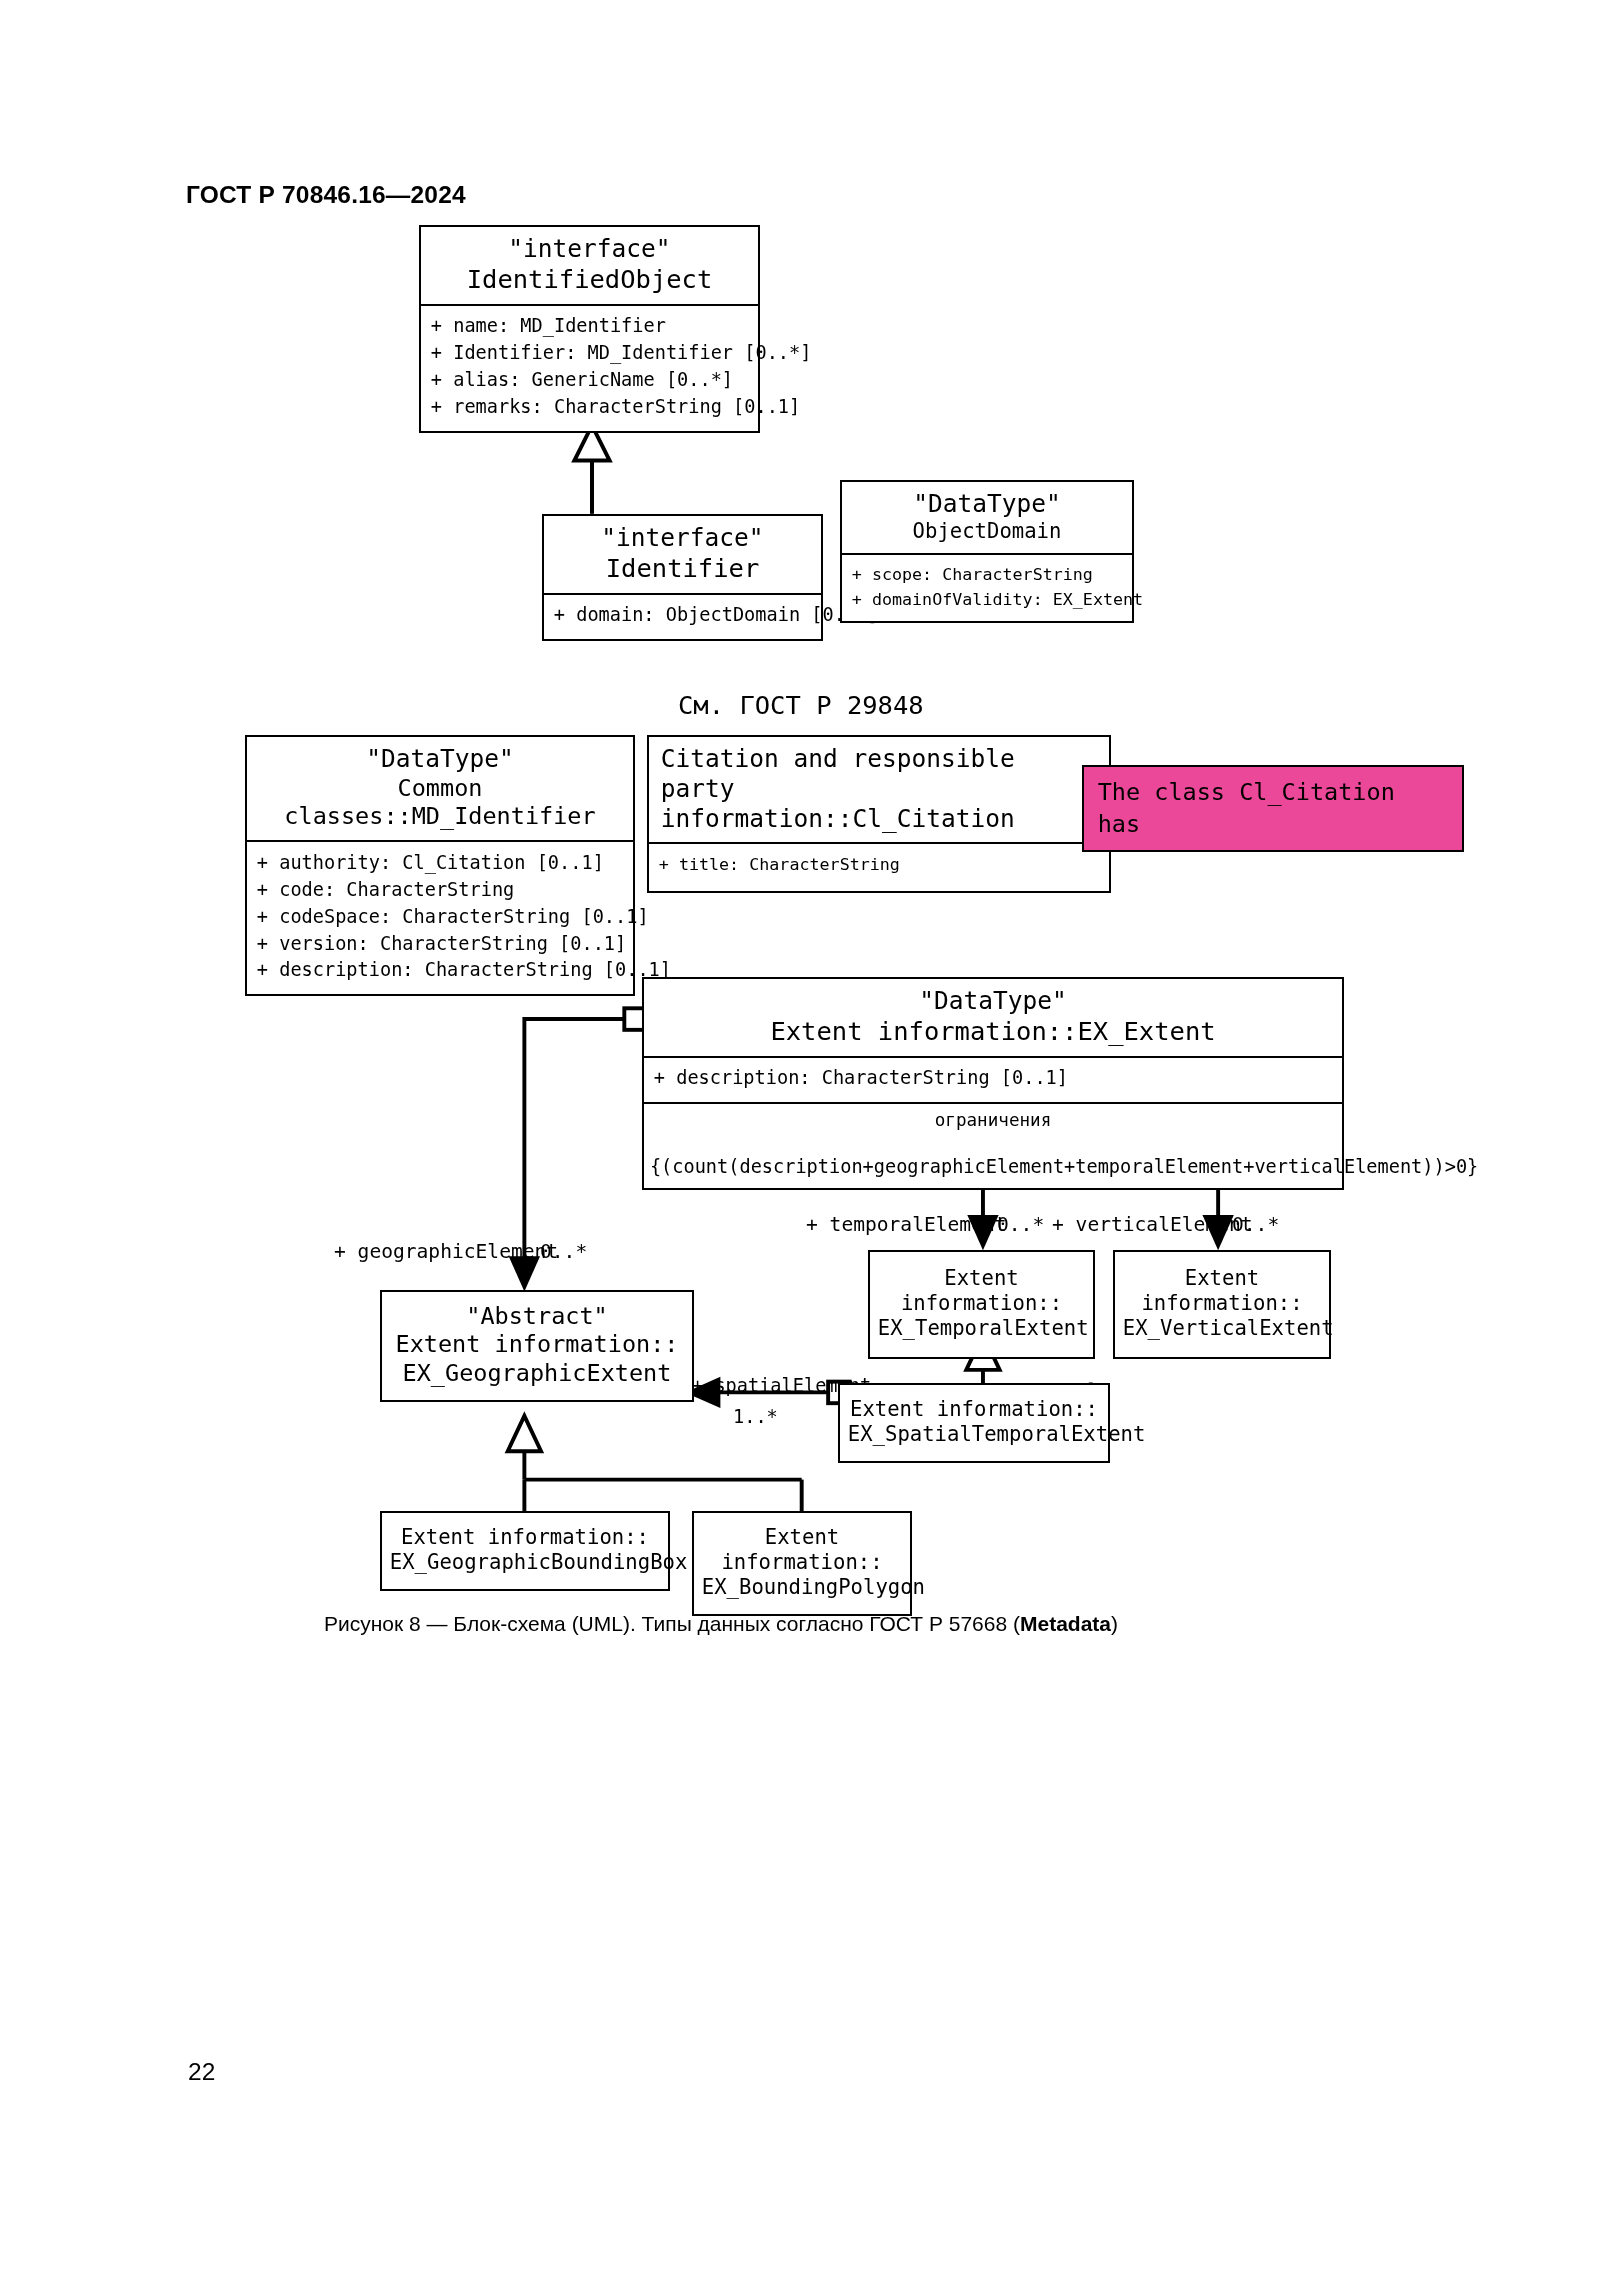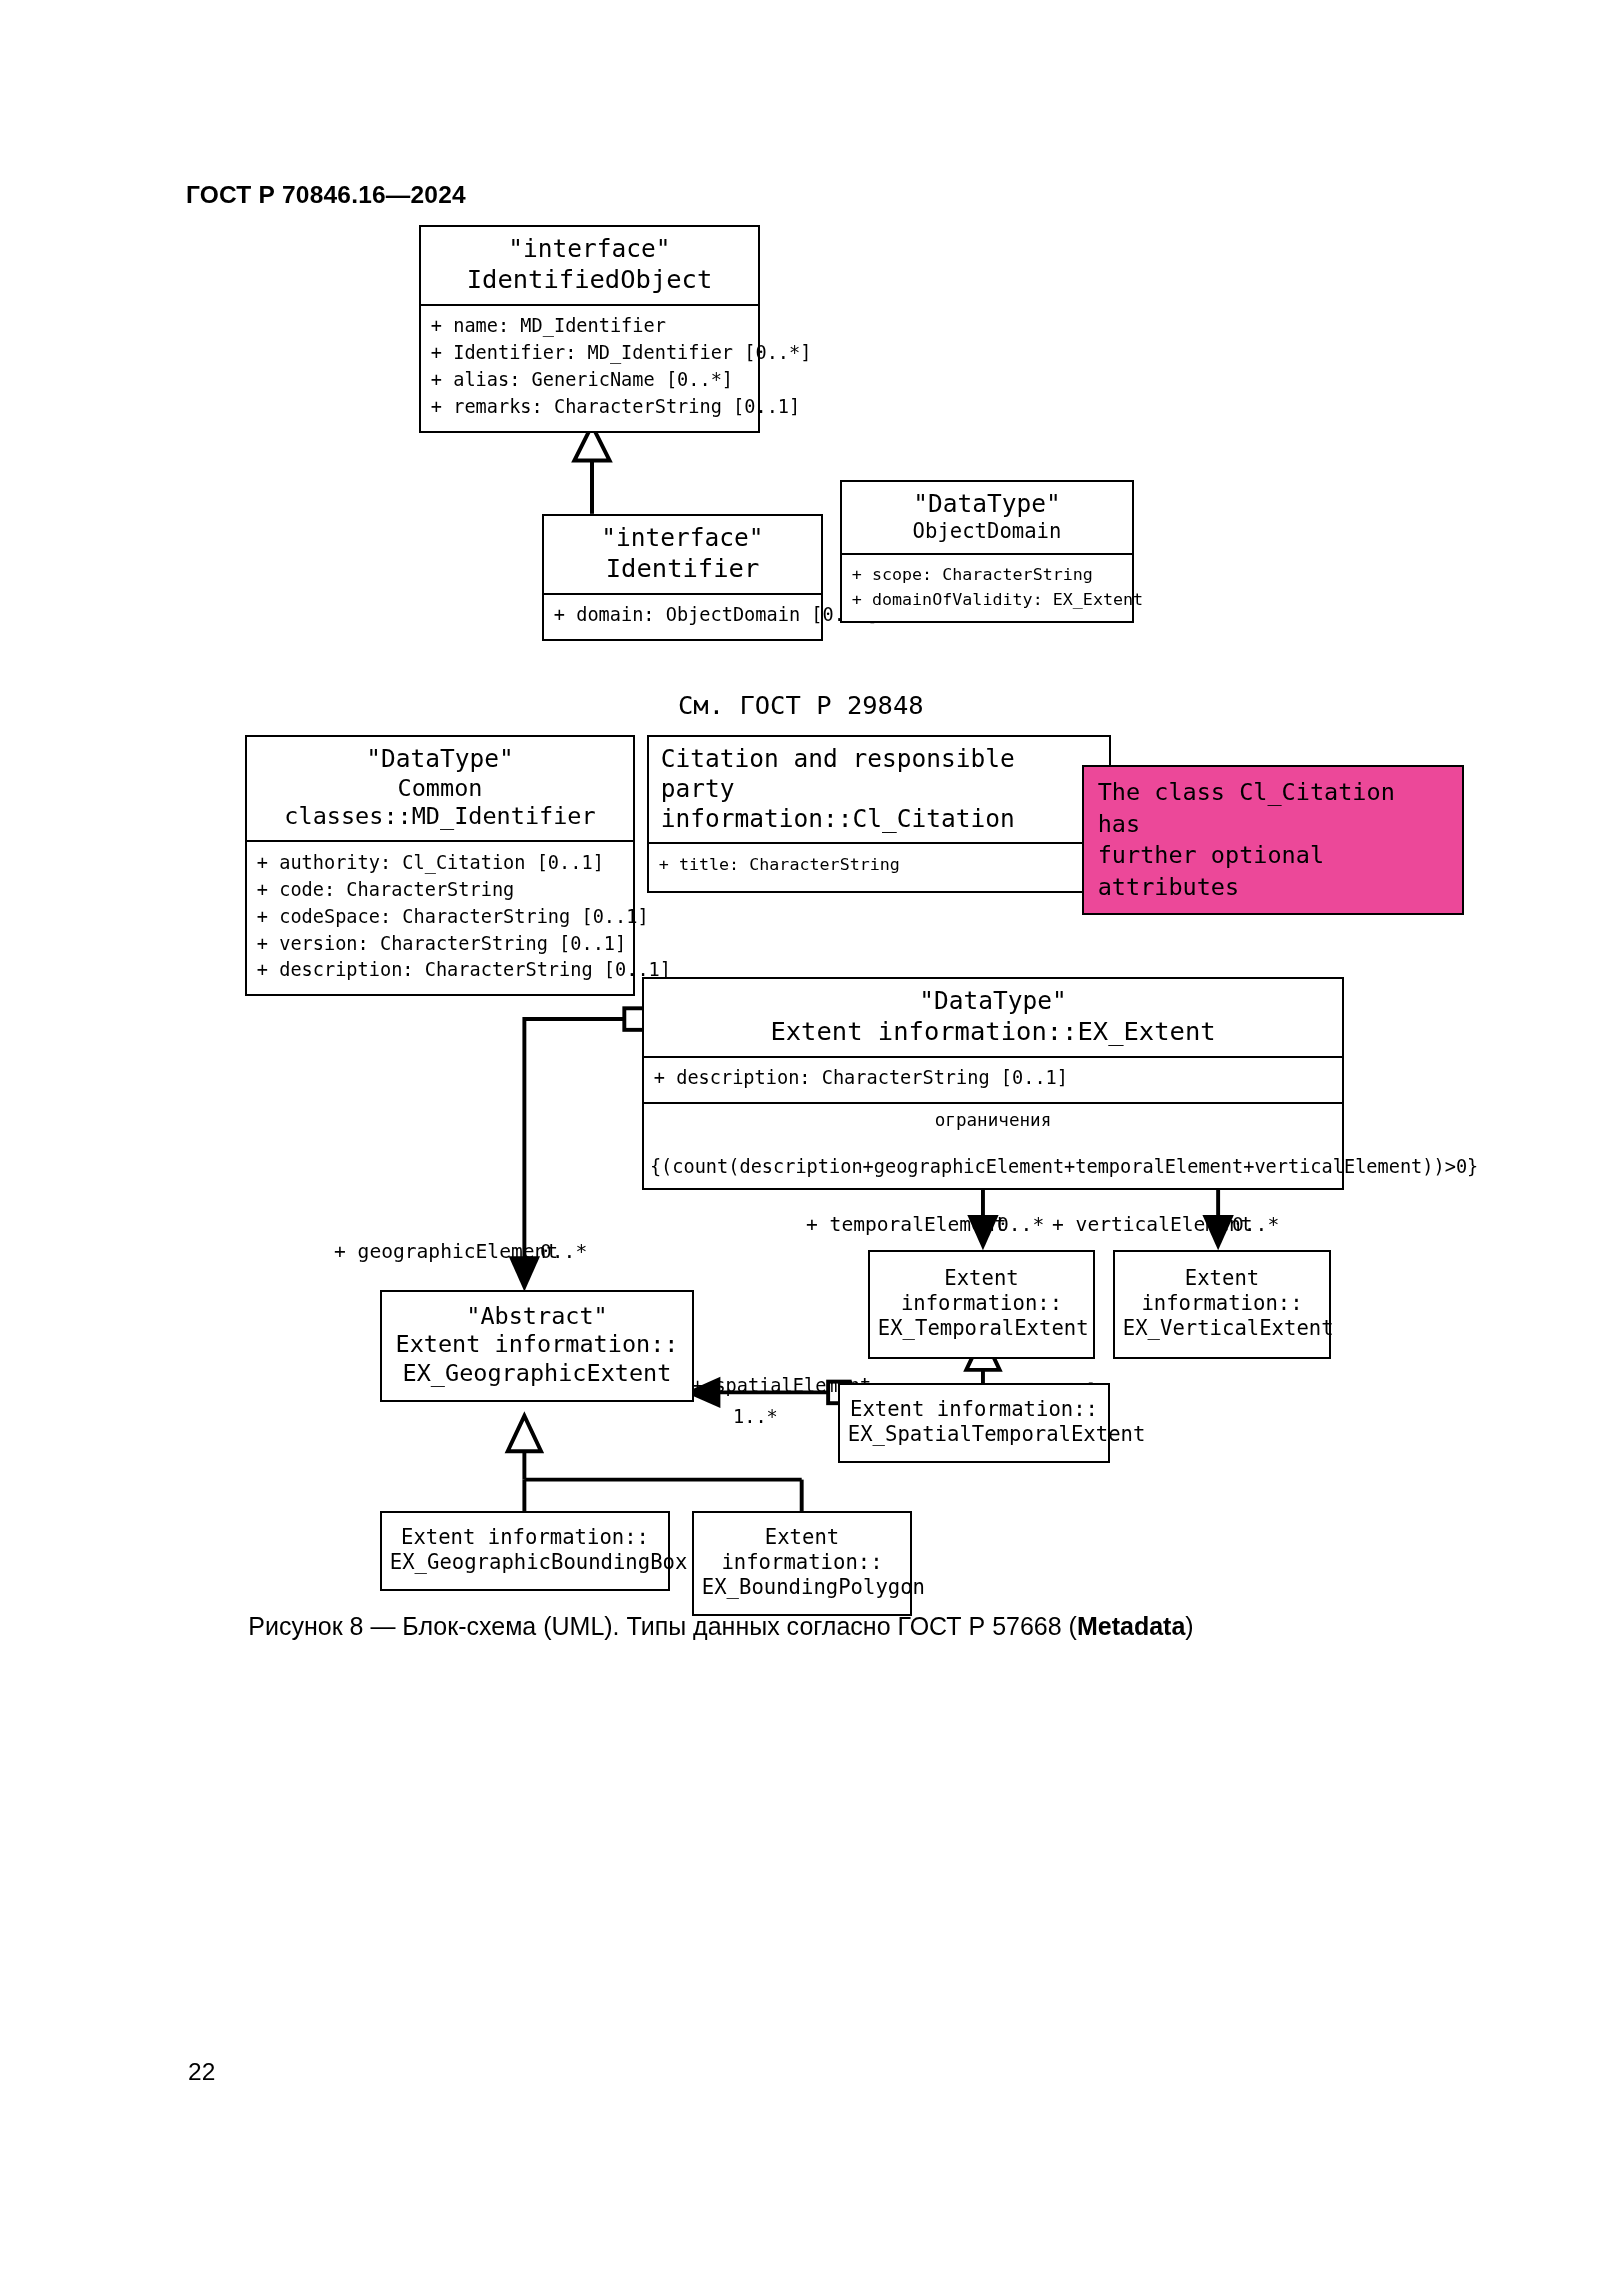--- a/index.html
+++ b/index.html
@@ -36,21 +36,21 @@
     font-size: 24.5px;
     white-space: nowrap;
   }
   .figure-caption {
     position: absolute;
     left: 0;
     top: 1612px;
     width: 1442px;
     text-align: center;
     font-family: "Liberation Sans", sans-serif;
-    font-size: 25px;
+    font-size: 21px;
     white-space: nowrap;
   }
   .figure-caption b { font-weight: bold; }
 
   
   #diagram {
     position: absolute;
     left: 0;
     top: 0;
     width: 1621px;
@@ -247,21 +247,20 @@
       <div class="t-name" style="font-size:24.5px;">information::Cl_Citation</div>
     </div>
     <div class="sep"></div>
     <div class="body t-attr-s" style="min-height:47px;">
       <div class="attr">+ title: CharacterString</div>
     </div>
   </div>
 
   <div class="note" style="left:1082px; top:765px; width:382px;">
     <div>The class Cl_Citation has</div>
-    <div>further optional attributes</div>
   </div>
 
   <div class="uml" style="left:642px; top:977px; width:702px;">
     <div class="hdr">
       <div class="t-stereo">"DataType"</div>
       <div class="t-name">Extent information::EX_Extent</div>
     </div>
     <div class="sep-thin"></div>
     <div class="body t-attr" style="min-height:43px;">
       <div class="attr">+ description: CharacterString [0..1]</div>

